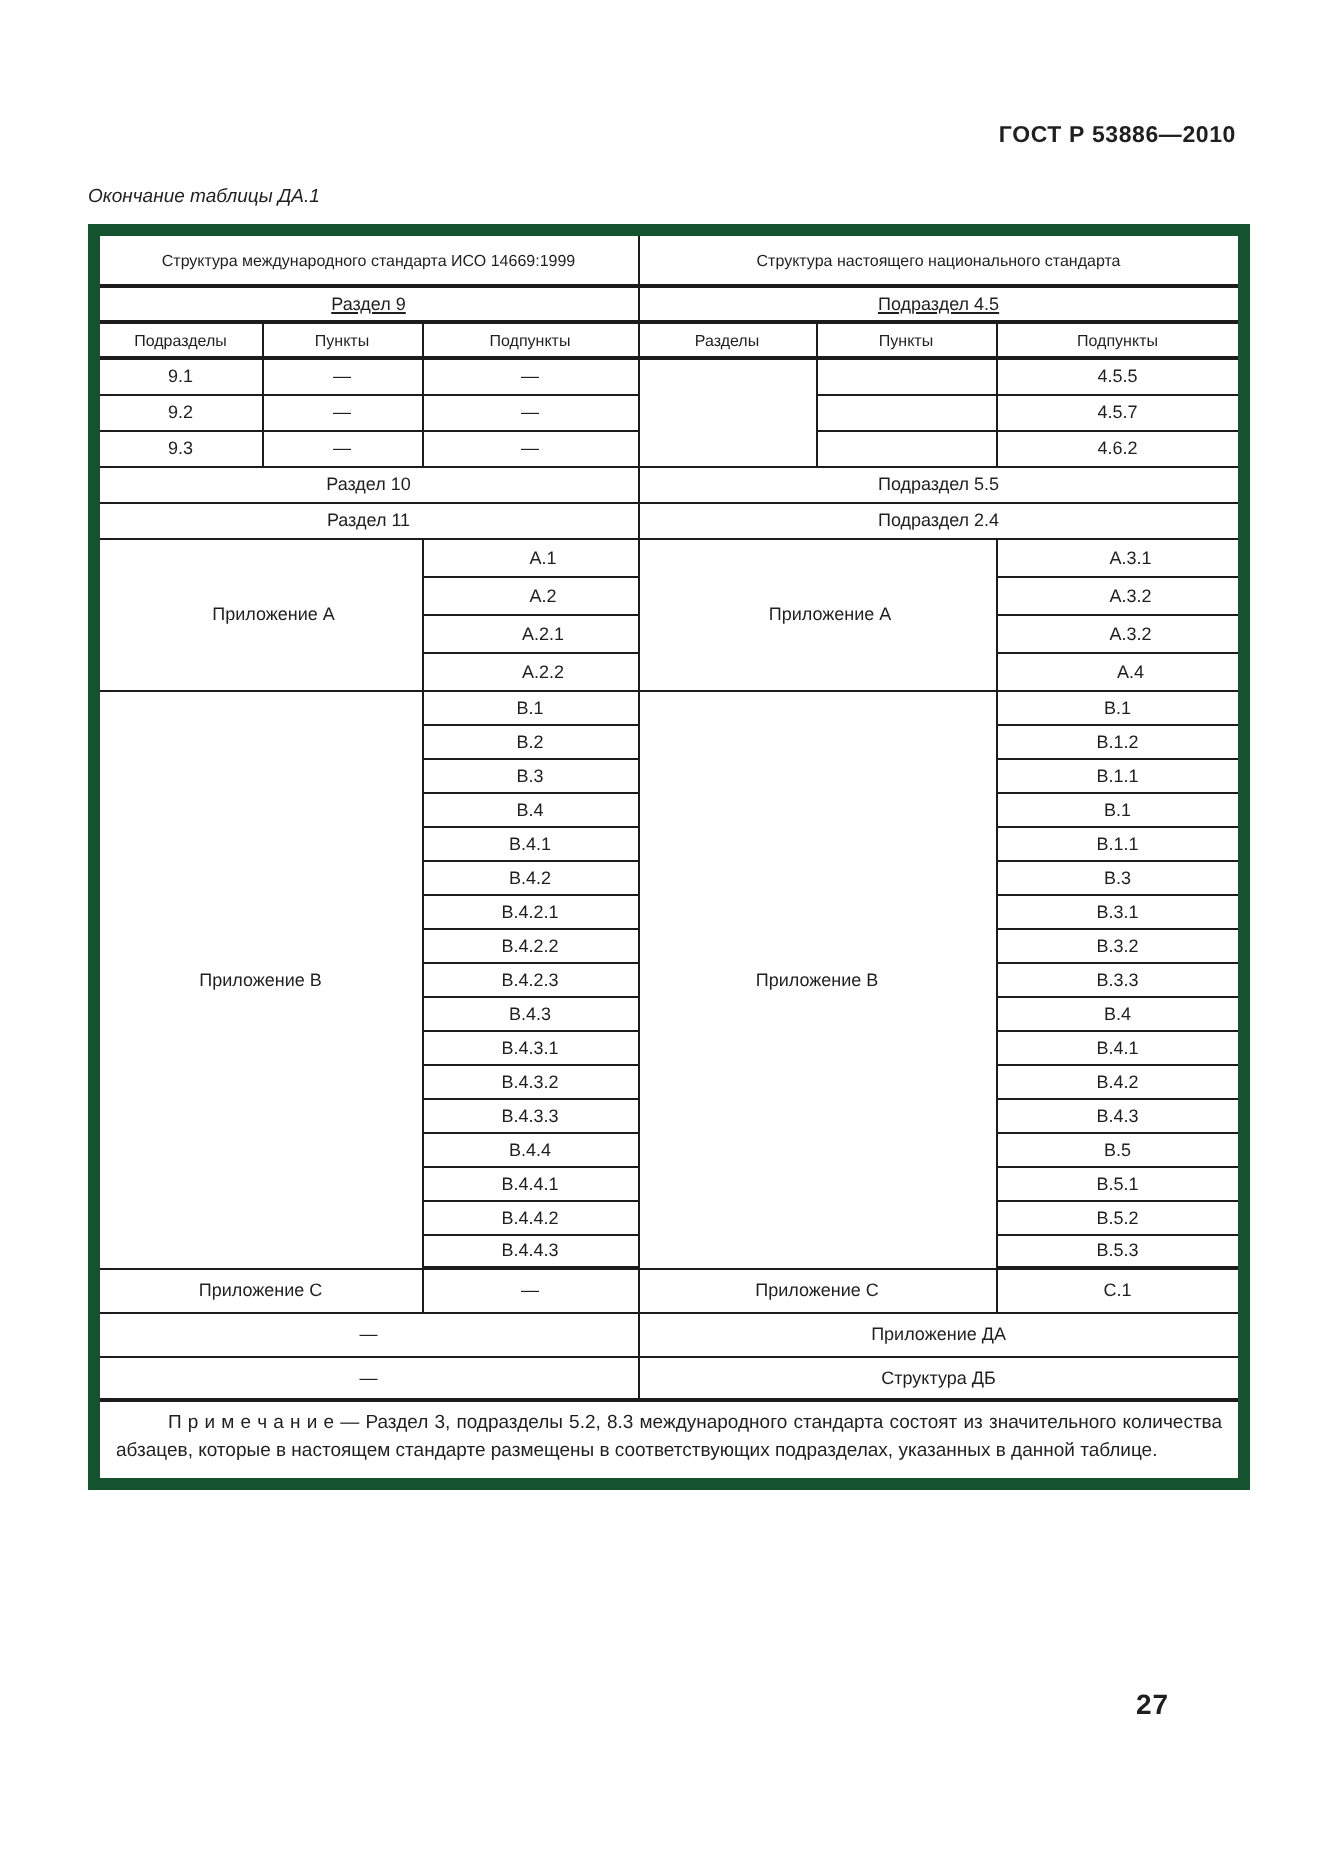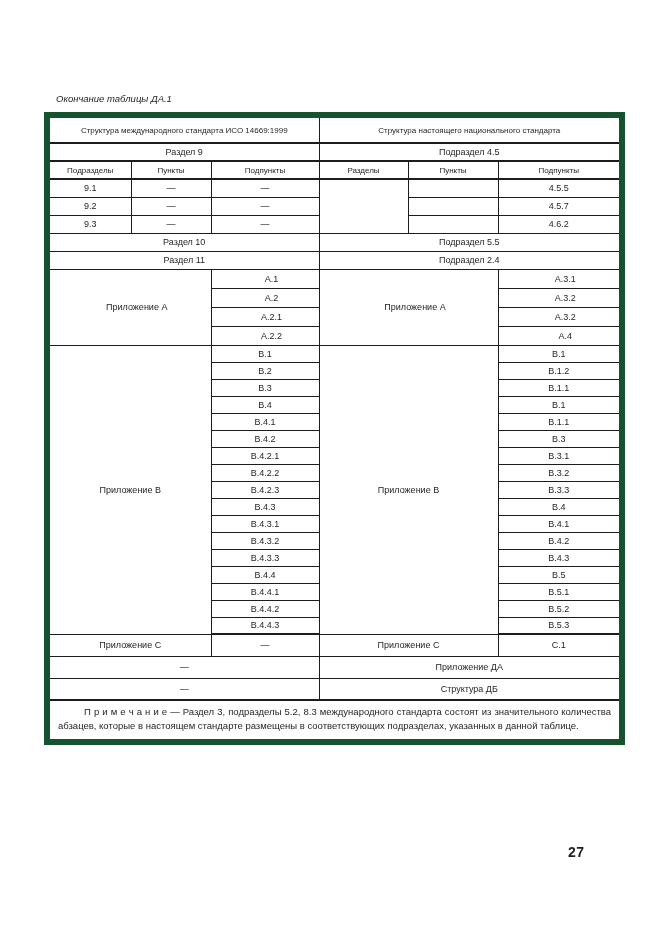--- a/index.html
+++ b/index.html
@@ -19,21 +19,21 @@
     left: 44px;
     width: 574px;
     text-align: right;
     font-weight: bold;
     font-size: 11.5px;
     letter-spacing: 0.3px;
   }
   .caption {
     position: absolute;
     top: 93px;
-    left: 56px;
+    left: 44px;
     font-style: italic;
     font-size: 9.5px;
   }
   .table-wrap {
     position: absolute;
     top: 112px;
     left: 44px;
     width: 575px;
   }
   table {
@@ -49,21 +49,21 @@
     height: 17px;
     padding: 1px 3px;
     overflow: hidden;
   }
   table { border: 6px solid #14532d; }
   tr.r-group td {
     height: 28px;
     font-size: 8px;
     border-bottom-width: 2px;
   }
-  tr.r-section td { height: 18px; border-bottom-width: 2px; }
+  tr.r-section td { height: 18px; border-bottom-width: 2px; text-decoration: underline; }
   tr.r-colhead td { height: 18px; font-size: 8px; border-bottom-width: 2px; }
   tr.r-9 td { height: 18px; }
   tr.r-sec2 td { height: 18px; }
   tr.r-a td { height: 19px; padding-left: 16px; }
   tr.r-b td { height: 17px; }
   tr.r-b-last td { border-bottom-width: 2px; }
   tr.r-c td { height: 22px; }
   tr.r-annex td { height: 22px; }
   tr.r-annex-last td { border-bottom-width: 2px; }
   td.note-cell {
@@ -85,20 +85,21 @@
     font-size: 14px;
     font-weight: bold;
     letter-spacing: 0.5px;
   }
 </style>
 </head>
 <body>
 
 <div class="page">
 
+  <div class="doc-header">ГОСТ Р 53886—2010</div>
 
   <div class="caption">Окончание таблицы ДА.1</div>
 
   <div class="table-wrap">
     <table>
       <colgroup>
         <col style="width:84px">
           <col style="width:80px">
           <col style="width:108px">
         <col style="width:89px">

